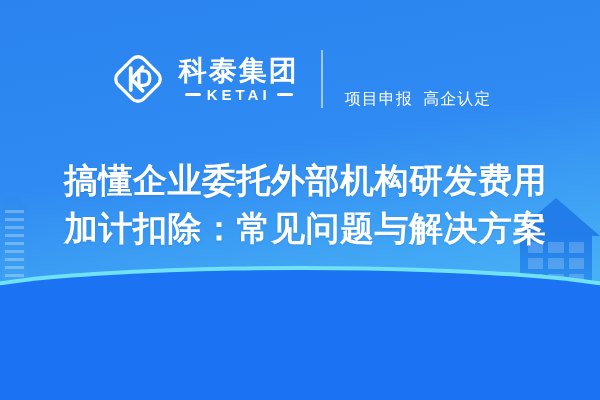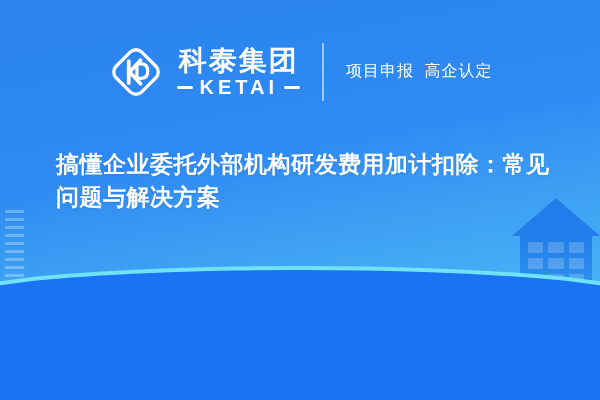--- a/index.html
+++ b/index.html
@@ -88,54 +88,54 @@
   }
   .bldg-mid .grid{
     position:absolute;left:6px;right:6px;top:8px;bottom:8px;
     display:grid;grid-template-columns:repeat(4,1fr);grid-template-rows:repeat(2,1fr);gap:5px;
   }
   .bldg-mid .grid i{background:rgba(255,255,255,.22);display:block;border-radius:1px;}
 
   
   .header{
     position:absolute;left:0;right:0;top:36px;height:72px;
-    display:flex;align-items:center;justify-content:center;gap:0;
+    display:flex;align-items:flex-end;justify-content:center;gap:0;
   }
   .brand{display:flex;align-items:center;gap:12px;}
   .mark{width:58px;height:58px;flex:0 0 auto;}
   .brand-text{display:flex;flex-direction:column;align-items:center;gap:2px;}
   .brand-cn{
     color:#fff;font-size:28px;font-weight:bold;letter-spacing:2px;line-height:1;
     font-family:"DejaVu Sans","Liberation Sans",sans-serif;
   }
   .brand-en{
     display:flex;align-items:center;gap:6px;
-    color:#fff;font-size:20px;font-weight:bold;letter-spacing:4px;line-height:1;
+    color:#fff;font-size:15px;font-weight:bold;letter-spacing:4px;line-height:1;
   }
   .brand-en .bar{display:block;width:16px;height:3px;background:#fff;border-radius:2px;}
 
   .divider{width:2px;height:58px;background:rgba(255,255,255,.55);margin:0 22px;flex:0 0 auto;}
 
   .tagline{display:flex;flex-direction:column;gap:5px;}
   .tagline-main{
     color:#fff;font-size:25px;letter-spacing:1px;line-height:1;
     font-family:"DejaVu Sans","Liberation Sans",sans-serif;
   }
   .tagline-sub{
     color:#fff;font-size:16px;letter-spacing:1px;line-height:1;
     font-family:Liberation Mono, monospace;
   }
 
   
   .title-wrap{
     position:absolute;left:56px;right:40px;top:148px;
   }
   .title{
-    color:#fff;font-weight:bold;font-size:23px;line-height:1.42;
-    letter-spacing:.5px;margin:0;
+    color:#fff;font-weight:bold;font-size:34px;line-height:1.42;
+    letter-spacing:.5px;margin:8px;
     font-family:"DejaVu Sans","Liberation Sans",sans-serif;
     text-shadow:0 1px 2px rgba(20,80,160,.18);
   }
 </style>
 </head>
 <body>
 
 <div class="banner">
 
   <div class="scenery">

